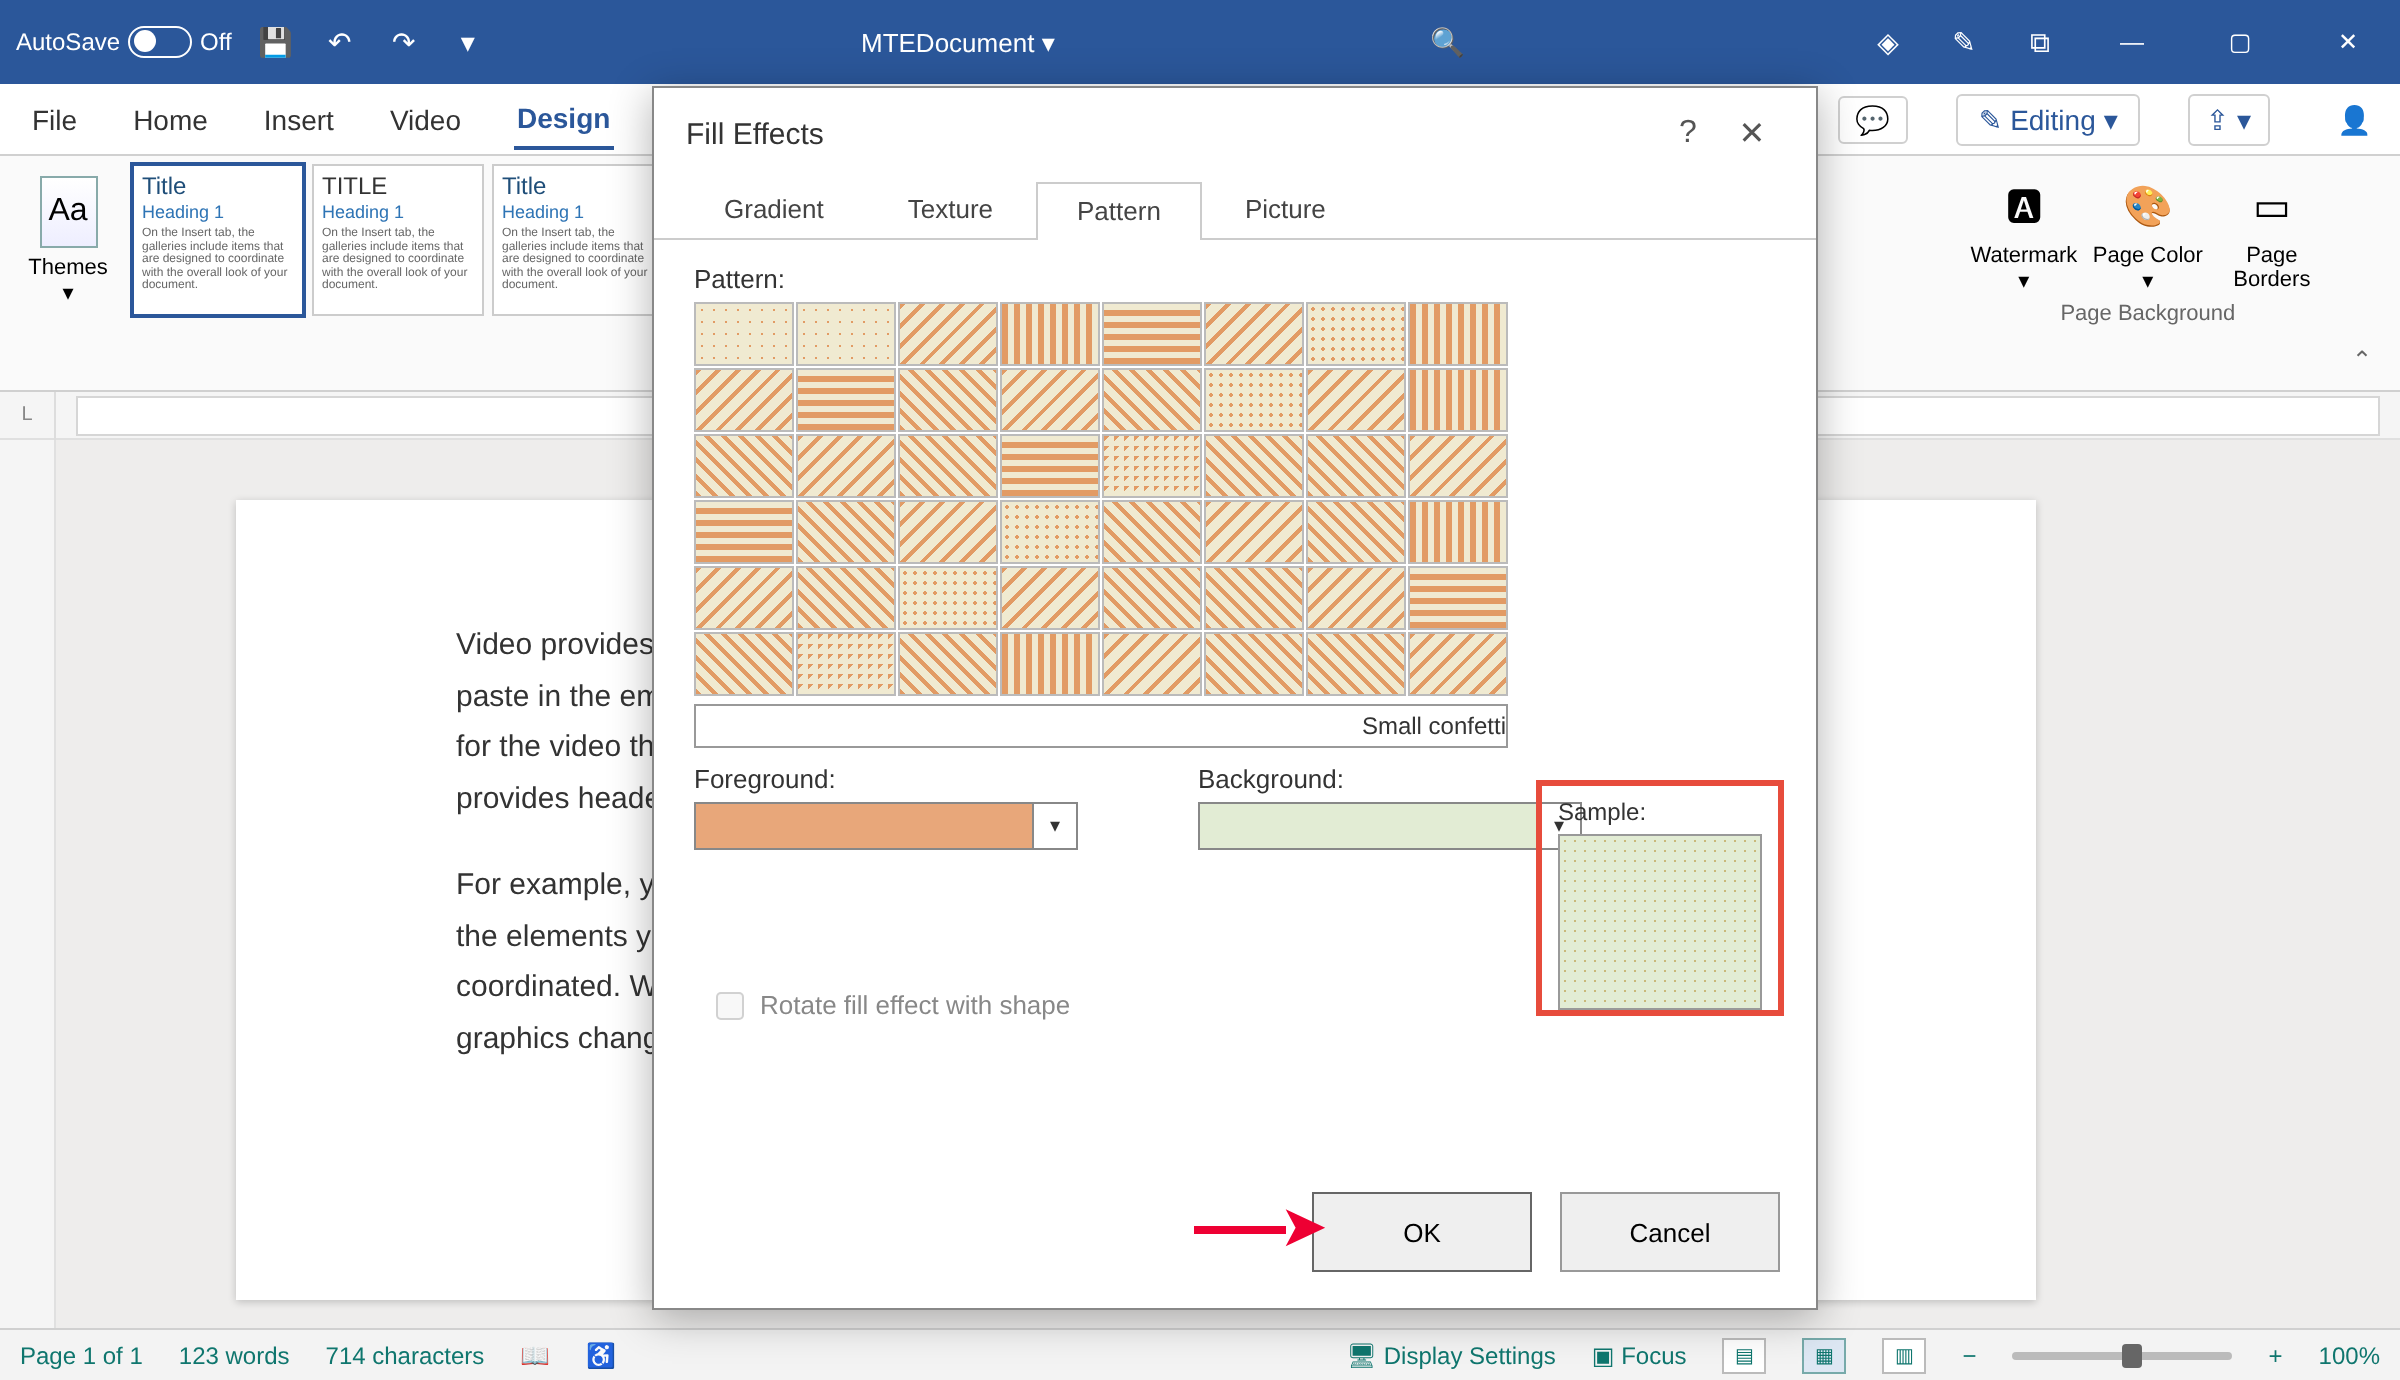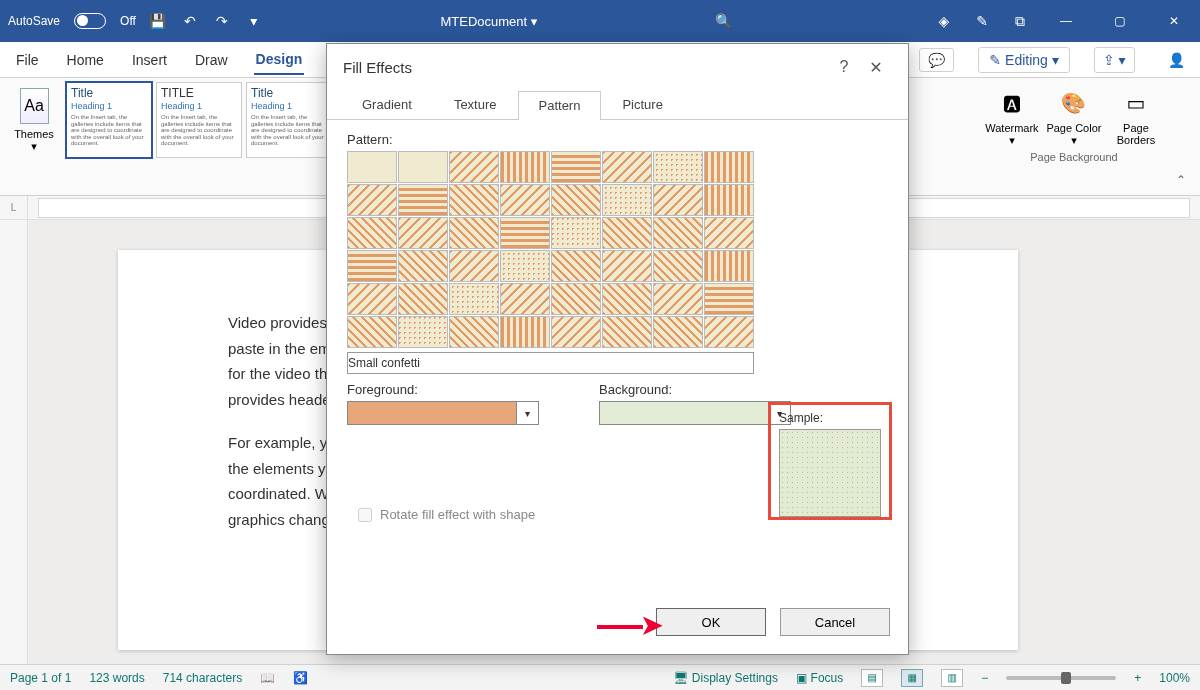--- a/index.html
+++ b/index.html
@@ -1,21 +1,21 @@
 <!DOCTYPE html>
 <html><head>
 <meta charset="utf-8">
 <style>
 * { box-sizing: border-box; margin: 0; padding: 0; }
 body { font-family: "Segoe UI", Arial, sans-serif; font-size: 12px; background: #f0f0f0; width: 1200px; height: 690px; overflow: hidden; position: relative; }
 
 
 .titlebar { background: #2b579a; height: 42px; display: flex; align-items: center; color: white; padding: 0 8px; }
 .titlebar .left { display: flex; align-items: center; gap: 12px; }
-.autosave { font-size: 12px; display: flex; align-items: center; gap: 14px; }
+.autosave { font-size: 12px; display: flex; align-items: center; gap: 4px; }
 .toggle { width: 32px; height: 16px; border: 1px solid #fff; border-radius: 8px; position: relative; background: transparent; }
 .toggle::after { content: ""; position: absolute; left: 2px; top: 1px; width: 11px; height: 11px; border-radius: 50%; background: #fff; }
 .titlebar .ticon { width: 20px; height: 20px; display: inline-flex; align-items: center; justify-content: center; font-size: 14px; color: #fff; }
 .doctitle { flex: 1; text-align: center; font-size: 13px; }
 .titlebar .right { display: flex; align-items: center; gap: 18px; }
 .winbtn { width: 36px; height: 28px; display: inline-flex; align-items: center; justify-content: center; }
 
 
 .ribbon-tabs { background: #fff; border-bottom: 1px solid #d0d0d0; height: 36px; display: flex; align-items: center; padding: 0 14px; gap: 24px; font-size: 14px; color: #333; }
 .ribbon-tabs .tab { padding: 6px 2px; cursor: pointer; }
@@ -72,35 +72,35 @@
 .dlg-tab { padding: 6px 20px; font-size: 13px; color: #444; border: 1px solid transparent; border-bottom: none; cursor: pointer; }
 .dlg-tab.active { border-color: #ccc; background: #fff; position: relative; top: 1px; }
 .dlg-body { flex: 1; padding: 12px 20px; font-size: 13px; color: #333; position: relative; }
 .pattern-grid { display: grid; grid-template-columns: repeat(8, 50px); grid-auto-rows: 32px; gap: 1px; background: #fff; width: max-content; margin-top: 4px; }
 .swatch { border: 1px solid #bbb; background-color: #f0ead1; background-image: repeating-linear-gradient(45deg, #e29b64 0 2px, transparent 2px 6px); cursor: pointer; }
 .swatch:nth-child(4n){background-image: repeating-linear-gradient(90deg,#e29b64 0 3px,transparent 3px 6px);}
 .swatch:nth-child(5n){background-image: repeating-linear-gradient(0deg,#e29b64 0 3px,transparent 3px 6px);}
 .swatch:nth-child(7n){background-image: radial-gradient(#e29b64 1px, transparent 1px); background-size:5px 5px;}
 .swatch:nth-child(3n){background-image: repeating-linear-gradient(135deg,#e29b64 0 2px,transparent 2px 7px);}
 .swatch.light{background-image: radial-gradient(#e29b64 0.5px, transparent 0.5px); background-size:6px 6px;}
-.pattern-name { width: 407px; border: 1px solid #999; text-align: left; padding: 3px 0; margin-top: 4px; font-size: 12px; }
+.pattern-name { width: 407px; border: 1px solid #999; text-align: right; padding: 3px 0; margin-top: 4px; font-size: 12px; }
 .color-row { display: flex; gap: 60px; margin-top: 8px; }
 .color-field { display: flex; flex-direction: column; gap: 4px; }
 .color-select { display: flex; }
 .color-box { width: 170px; height: 24px; border: 1px solid #888; }
 .fg-color { background: #e8a77a; }
 .bg-color { background: #e2ecd4; }
 .color-drop { width: 22px; height: 24px; border: 1px solid #888; border-left: none; display:flex;align-items:center;justify-content:center;font-size:10px;}
 .sample-box { position: absolute; right: 16px; bottom: 76px; border: 3px solid #e74c3c; padding: 6px 8px 0; }
 .sample-box .lbl { font-size: 12px; margin-bottom: 4px; }
 .sample-preview { width: 102px; height: 88px; border: 1px solid #999; background-color: #e2ecd4; background-image: radial-gradient(#c9b87a 0.6px, transparent 0.6px); background-size: 5px 5px; }
 .rotate-row { position: absolute; left: 31px; bottom: 74px; display: flex; align-items: center; gap: 8px; color: #888; }
 .rotate-row input { width: 14px; height: 14px; }
 .dlg-buttons { display: flex; justify-content: flex-end; gap: 14px; padding: 12px 18px 18px; position: relative; }
-.dlg-btn2 { width: 110px; height: 28px; border: 1px solid #999; background: #efefef; font-size: 13px; cursor: pointer; }
+.dlg-btn2 { width: 110px; height: 40px; border: 1px solid #999; background: #efefef; font-size: 13px; cursor: pointer; }
 .dlg-btn2.primary { border: 1px solid #666; }
 .arrow { position: absolute; left: 270px; top: 14px; font-size: 26px; color: #e03; font-weight: bold; }
 .arrow::before{content:"";display:inline-block;width:46px;height:4px;background:#e03;vertical-align:middle;margin-right:-2px;}
 </style>
 </head>
 <body>
 
 <div class="titlebar">
   <div class="left">
     <span class="autosave">
@@ -125,21 +125,21 @@
     <span class="winbtn">—</span>
     <span class="winbtn">▢</span>
     <span class="winbtn">✕</span>
   </div>
 </div>
 
 <div class="ribbon-tabs">
   <span class="tab">File</span>
   <span class="tab">Home</span>
   <span class="tab">Insert</span>
-  <span class="tab">Draw</span>
+  <span class="tab">Video</span>
   <span class="tab active">Design</span>
   <span class="spacer"></span>
   <span class="comment-btn">💬</span>
   <span class="editing-btn">✎ <span>Editing</span> ▾</span>
   <span class="share-btn">⇪ ▾</span>
   <span style="margin-left:10px">👤</span>
 </div>
 
 <div class="ribbon-body">
   <div class="themes-btn">

